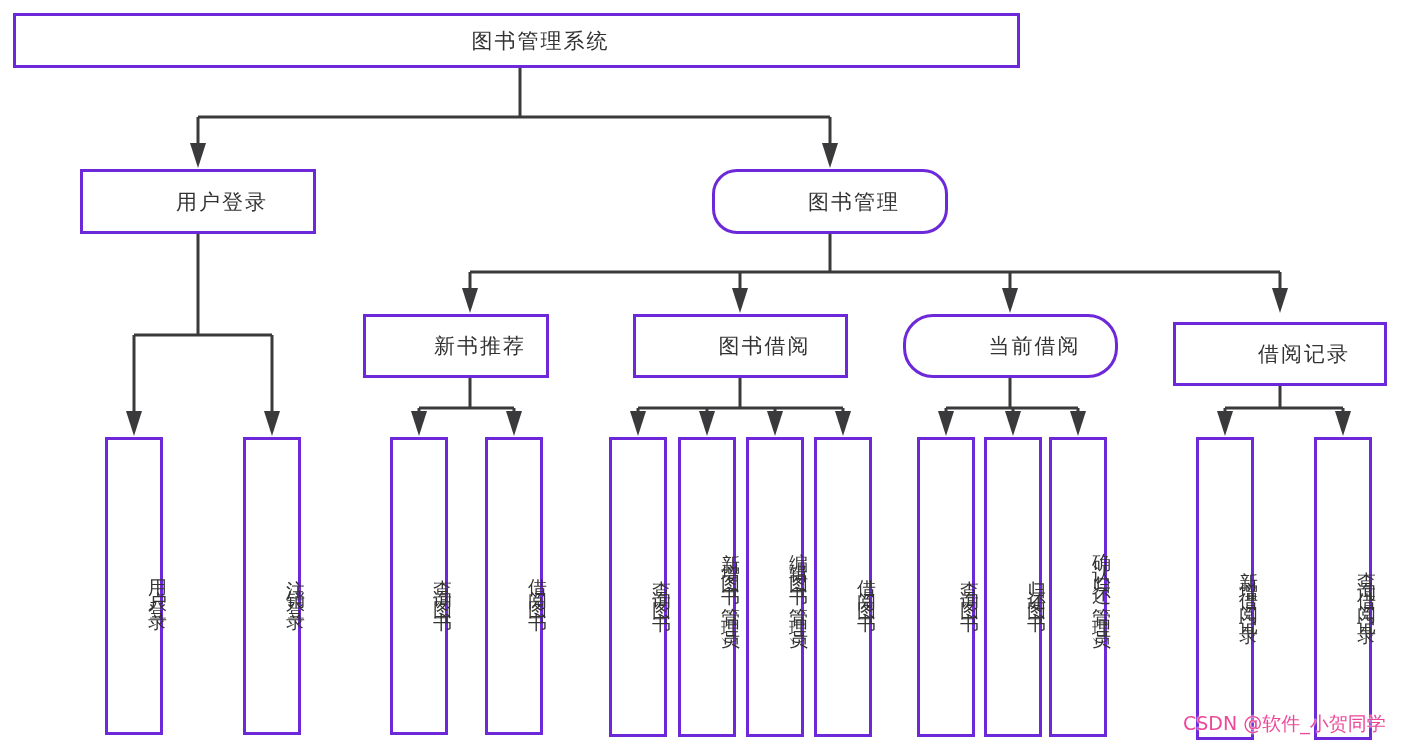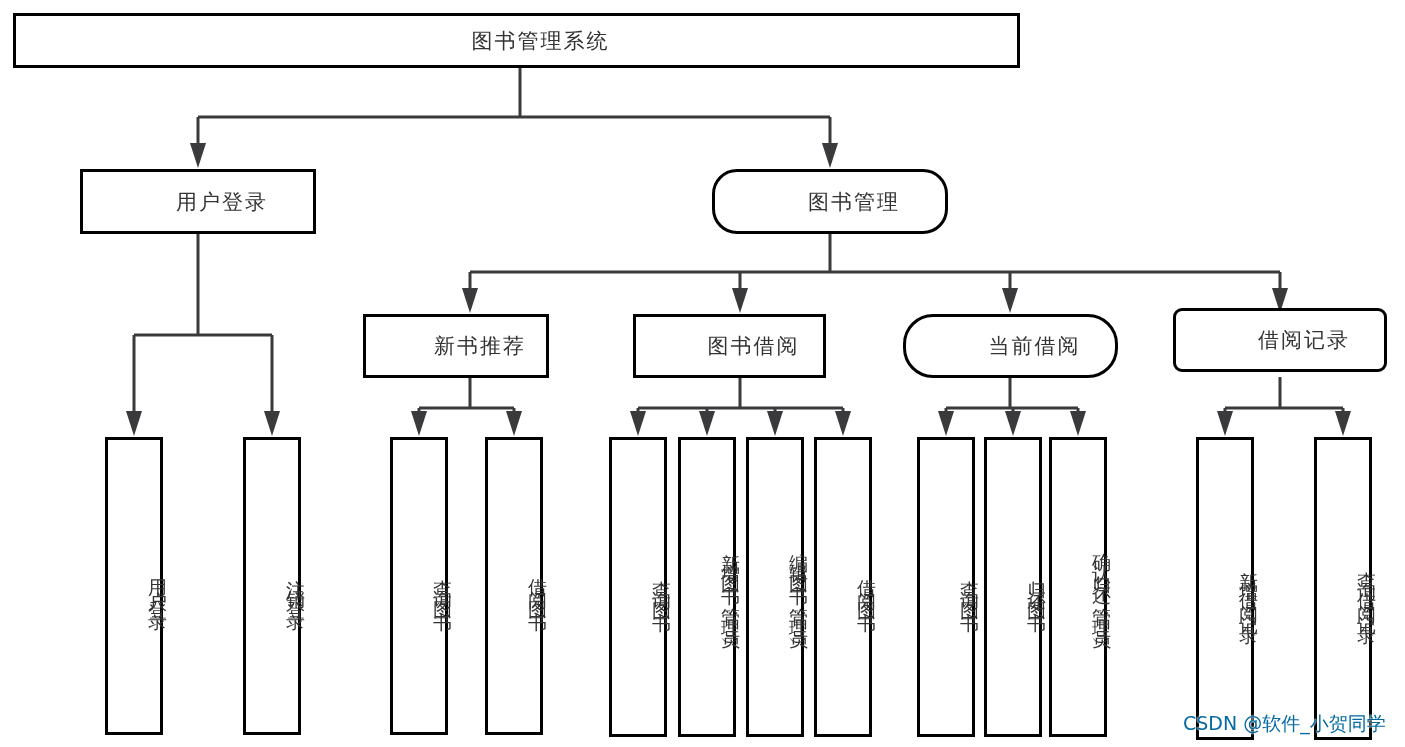--- a/index.html
+++ b/index.html
@@ -18,21 +18,21 @@
   .connectors {
     position: absolute;
     left: 0;
     top: 0;
     z-index: 0;
   }
   .node {
     position: absolute;
     box-sizing: border-box;
     background: #ffffff;
-    border: 3px solid #000000;
+    border: 3px solid #6d28d9;
     color: #333333;
     display: flex;
     align-items: center;
     justify-content: center;
     z-index: 1;
     padding-left: 48px;
   }
   .hbox {
     font-size: 21px;
     letter-spacing: 2px;
@@ -48,21 +48,21 @@
     letter-spacing: 11px;
     line-height: 1;
     white-space: nowrap;
   }
   .watermark {
     position: absolute;
     left: 1183px;
     top: 711px;
     z-index: 5;
     font-size: 19px;
-    color: #0369a1;
+    color: #ec4899;
     white-space: nowrap;
     text-shadow: 0 0 2px #ffffff, 0 0 2px #ffffff;
   }
 </style>
 </head>
 <body>
 
 <div class="stage">
 
   <svg class="connectors" width="1405" height="747" viewBox="0 0 1405 747" xmlns="http://www.w3.org/2000/svg">
@@ -112,27 +112,27 @@
   <div class="node hbox" style="left:80px; top:169px; width:236px; height:65px;">
     <span>用户登录</span>
   </div>
   <div class="node hbox" style="left:712px; top:169px; width:236px; height:65px;border-radius:25px;">
     <span>图书管理</span>
   </div>
 
   <div class="node hbox" style="left:363px; top:314px; width:186px; height:64px;">
     <span>新书推荐</span>
   </div>
-  <div class="node hbox" style="left:633px; top:314px; width:193px; height:64px;">
+  <div class="node hbox" style="left:633px; top:314px; width:215px; height:64px;">
     <span>图书借阅</span>
   </div>
   <div class="node hbox" style="left:903px; top:314px; width:215px; height:64px;border-radius:30px;">
     <span>当前借阅</span>
   </div>
-  <div class="node hbox" style="left:1173px; top:308px; width:214px; height:64px;border-radius:9px;">
+  <div class="node hbox" style="left:1173px; top:322px; width:214px; height:64px;">
     <span>借阅记录</span>
   </div>
 
   <div class="node vbox" style="left:105px; top:437px; height:298px;">
     <span class="vtext">用户登录</span>
   </div>
   <div class="node vbox" style="left:243px; top:437px; height:298px;">
     <span class="vtext">注销登录</span>
   </div>
 

